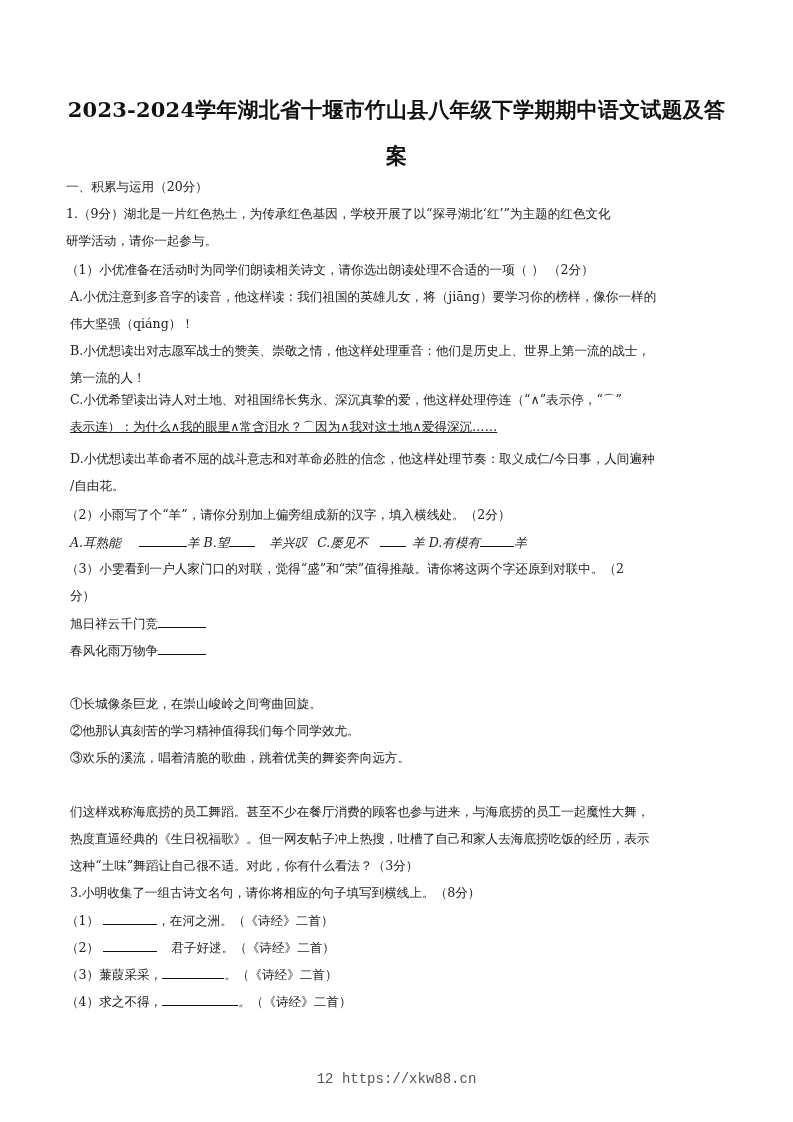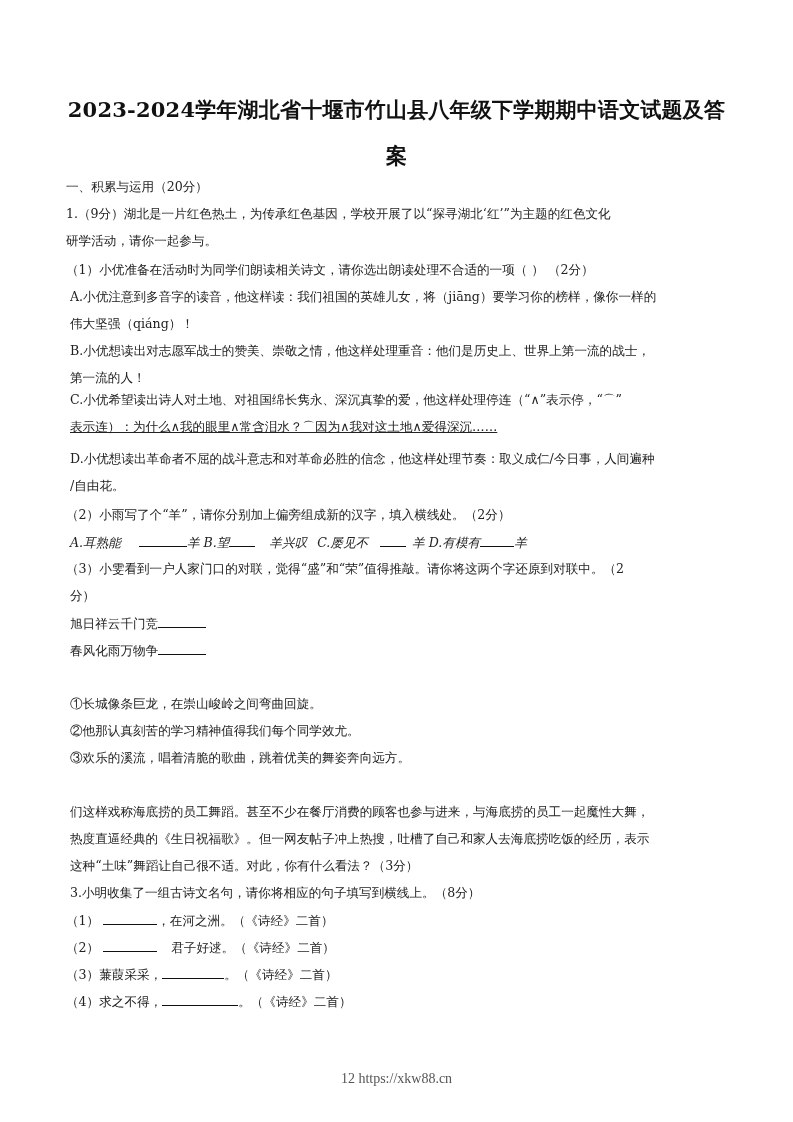--- a/index.html
+++ b/index.html
@@ -4,21 +4,21 @@
   <style>
     html, body { margin: 0; padding: 0; background: #ffffff; }
     body { width: 793px; height: 1122px; position: relative; overflow: hidden;
            font-family: "DejaVu Serif", "Liberation Serif", serif; color: #222; }
     .page { position: absolute; left: 0; top: 0; width: 724px; height: 1122px; }
     .title { position: absolute; left: 60px; width: 673px; text-align: center;
              font-family: "DejaVu Serif", serif; font-weight: bold; font-size: 21px; color: #111; letter-spacing: 0.2px; }
     .line { position: absolute; left: 70px; font-size: 12.6px; white-space: nowrap; line-height: 16px; color: #222; }
     .blank { display: inline-block; border-bottom: 1.3px solid #111; height: 12px; vertical-align: baseline; }
     .footer { position: absolute; top: 1071px; left: 0; width: 793px; text-align: center;
-              font-family: Liberation Serif, serif; font-size: 14px; color: #555; }
+              font-family: Liberation Mono, monospace; font-size: 14px; color: #555; }
   </style>
 </head>
 <body>
 
 <div class="page">
 
   <div class="title" style="top:96px;">2023-2024学年湖北省十堰市竹山县八年级下学期期中语文试题及答</div>
   <div class="title" style="top:142px;">案</div>
 
   <div class="line" style="top:179px; left:66px;">一、积累与运用（20分）</div>

